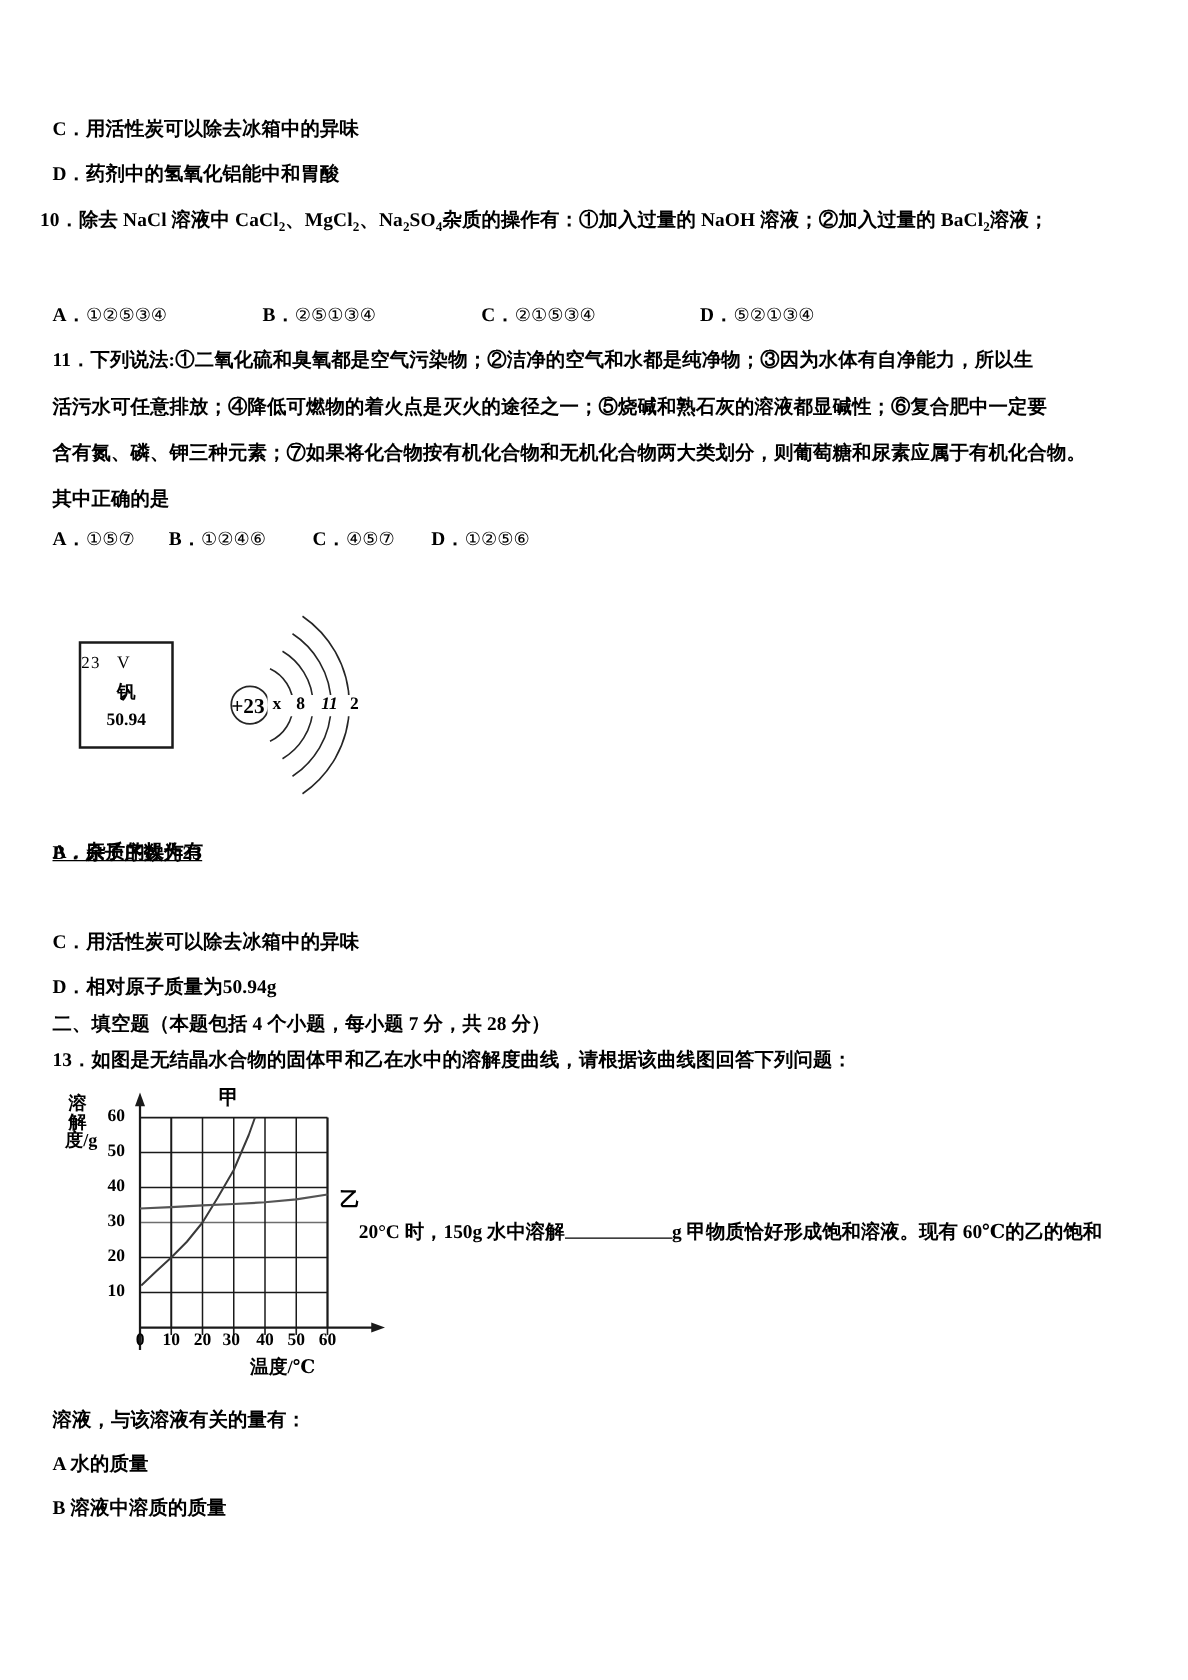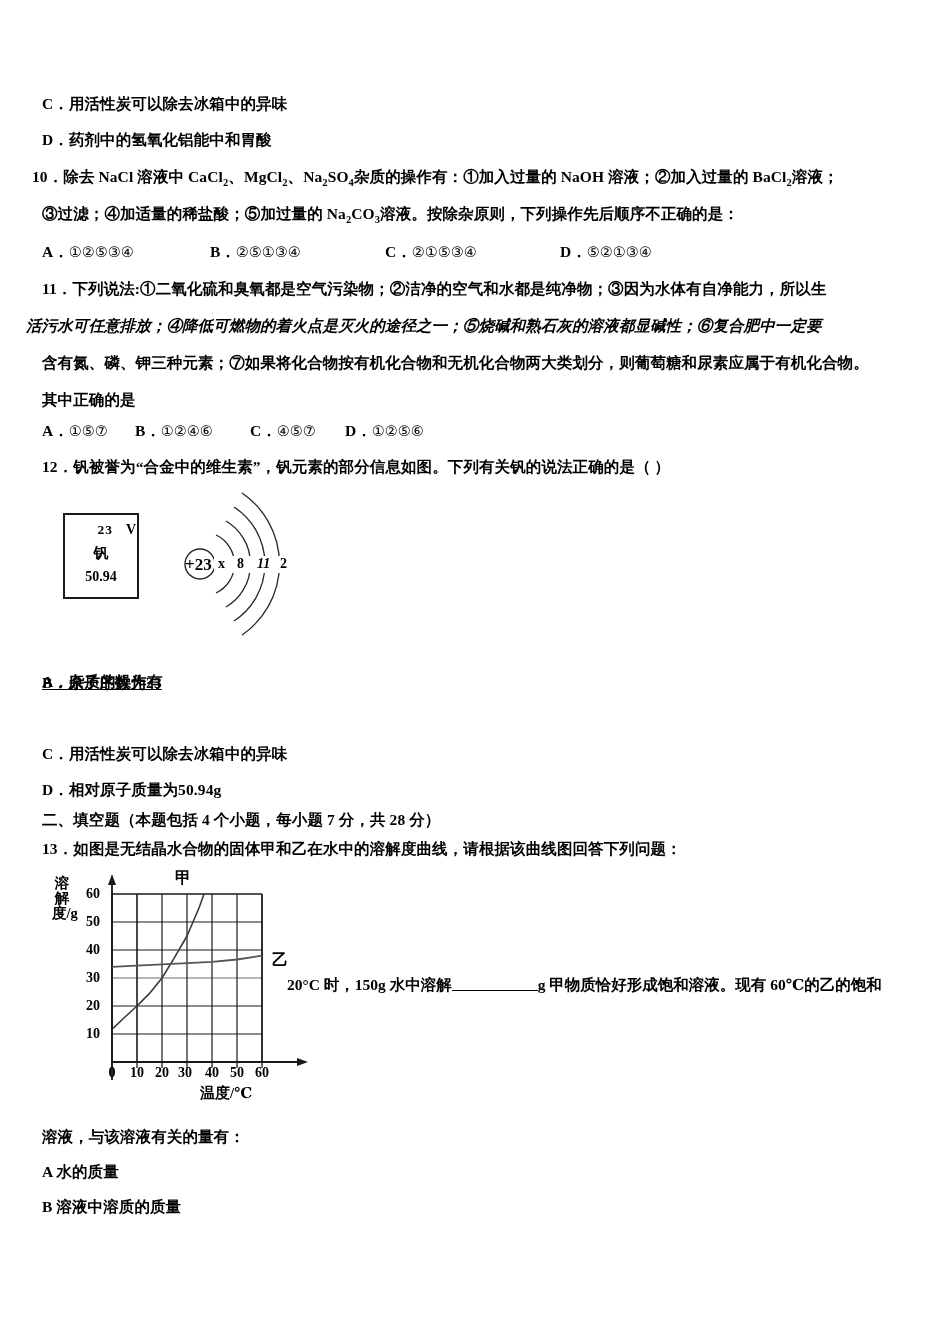--- a/index.html
+++ b/index.html
@@ -52,23 +52,23 @@
     left: 63px;
     top: 513px;
     width: 76px;
     height: 86px;
     border: 2px solid #1a1a1a;
     box-sizing: border-box;
   }
   #element-card .ec-row1 {
     position: absolute;
     top: 7px; left: 0; right: 0;
-    text-align: right;
-    font-size: 14px;
-    font-weight: bold;
+    text-align: left;
+    font-size: 14px;
+    font-weight: normal;
     letter-spacing: 1px;
   }
   #element-card .ec-row1 .num { font-size: 13.5px; }
   #element-card .ec-row1 .sym { margin-left: 13px; }
   #element-card .ec-row2 {
     position: absolute;
     top: 29px; left: 0; right: 0;
     text-align: center;
     font-size: 15px;
     font-weight: bold;
@@ -162,56 +162,52 @@
 <body>
 
 <div class="page">
 
   <div class="line" style="left:42px; top:95px;">C．用活性炭可以除去冰箱中的异味</div>
   <div class="line" style="left:42px; top:131px;">D．药剂中的氢氧化铝能中和胃酸</div>
 
   <div class="line" style="left:32px; top:168px;">
     <span>10．除去 NaCl 溶液中 CaCl</span><sub>2</sub><span>、MgCl</span><sub>2</sub><span>、Na</span><sub>2</sub><span>SO</span><sub>4</sub><span>杂质的操作有：①加入过量的 NaOH 溶液；②加入过量的 BaCl</span><sub>2</sub><span>溶液；</span>
   </div>
-  <div class="line" style="left:42px; top:205px;">
-    <span>③过滤；④加适量的稀盐酸；⑤加过量的 Na</span><sub>2</sub><span>CO</span><sub>3</sub><span>溶液。按除杂原则，下列操作先后顺序不正确的是：</span>
-  </div>
 
   <div class="opt-line" style="left:42px; top:242px;text-align:center;">
     <span class="optlabel">A．</span><span class="circnum">①②⑤③④</span>
   </div>
   <div class="opt-line" style="left:210px; top:242px;">
     <span class="optlabel">B．</span><span class="circnum">②⑤①③④</span>
   </div>
   <div class="opt-line" style="left:385px; top:242px;">
     <span class="optlabel">C．</span><span class="circnum">②①⑤③④</span>
   </div>
   <div class="opt-line" style="left:560px; top:242px;">
     <span class="optlabel">D．</span><span class="circnum">⑤②①③④</span>
   </div>
 
   <div class="line" style="left:42px; top:280px;">11．下列说法:①二氧化硫和臭氧都是空气污染物；②洁净的空气和水都是纯净物；③因为水体有自净能力，所以生</div>
-  <div class="line" style="left:26px; top:317px;font-style:italic;">活污水可任意排放；④降低可燃物的着火点是灭火的途径之一；⑤烧碱和熟石灰的溶液都显碱性；⑥复合肥中一定要</div>
+  <div class="line" style="left:42px; top:317px;">活污水可任意排放；④降低可燃物的着火点是灭火的途径之一；⑤烧碱和熟石灰的溶液都显碱性；⑥复合肥中一定要</div>
   <div class="line" style="left:42px; top:354px;">含有氮、磷、钾三种元素；⑦如果将化合物按有机化合物和无机化合物两大类划分，则葡萄糖和尿素应属于有机化合物。</div>
   <div class="line" style="left:42px; top:391px;">其中正确的是</div>
 
   <div class="opt-line" style="left:42px; top:421px;">
     <span class="optlabel">A．</span><span class="circnum">①⑤⑦</span>
   </div>
   <div class="opt-line" style="left:135px; top:421px;">
     <span class="optlabel">B．</span><span class="circnum">①②④⑥</span>
   </div>
   <div class="opt-line" style="left:250px; top:421px;">
     <span class="optlabel">C．</span><span class="circnum">④⑤⑦</span>
   </div>
   <div class="opt-line" style="left:345px; top:421px;">
     <span class="optlabel">D．</span><span class="circnum">①②⑤⑥</span>
   </div>
 
-  <div class="line" style="left:42px; top:458px;">12．钒被誉为“合金中的维生素”，钒元素的部分信息如图。下列有关钒的说法正确的是（      ）</div>
 
   <div id="element-card">
     <div class="ec-row1">
       <span class="num">23</span><span class="sym">V</span>
     </div>
     <div class="ec-row2">钒</div>
     <div class="ec-row3">50.94</div>
   </div>
 
   <div id="atom-diagram">

